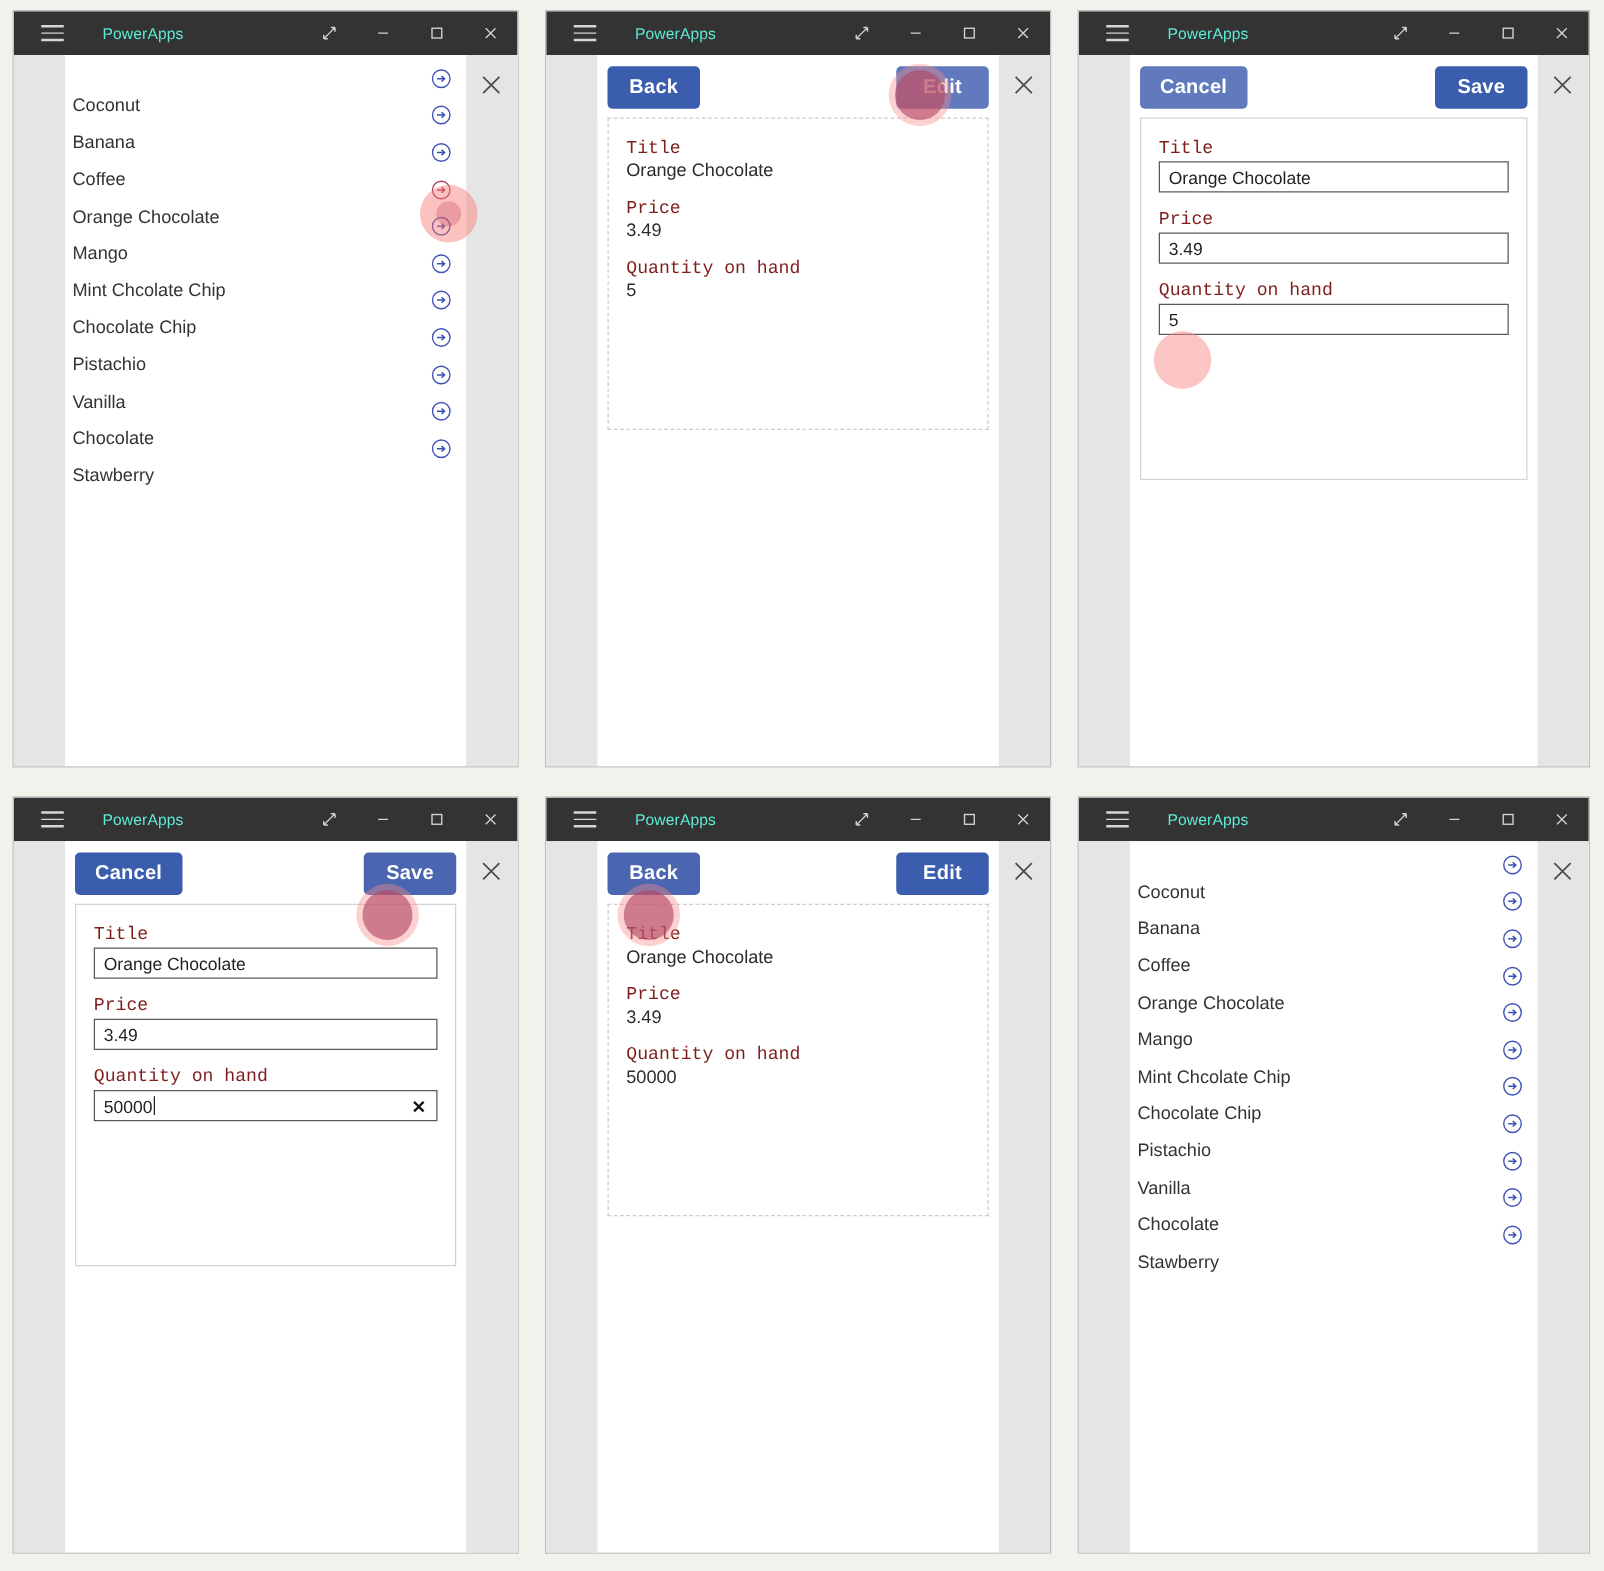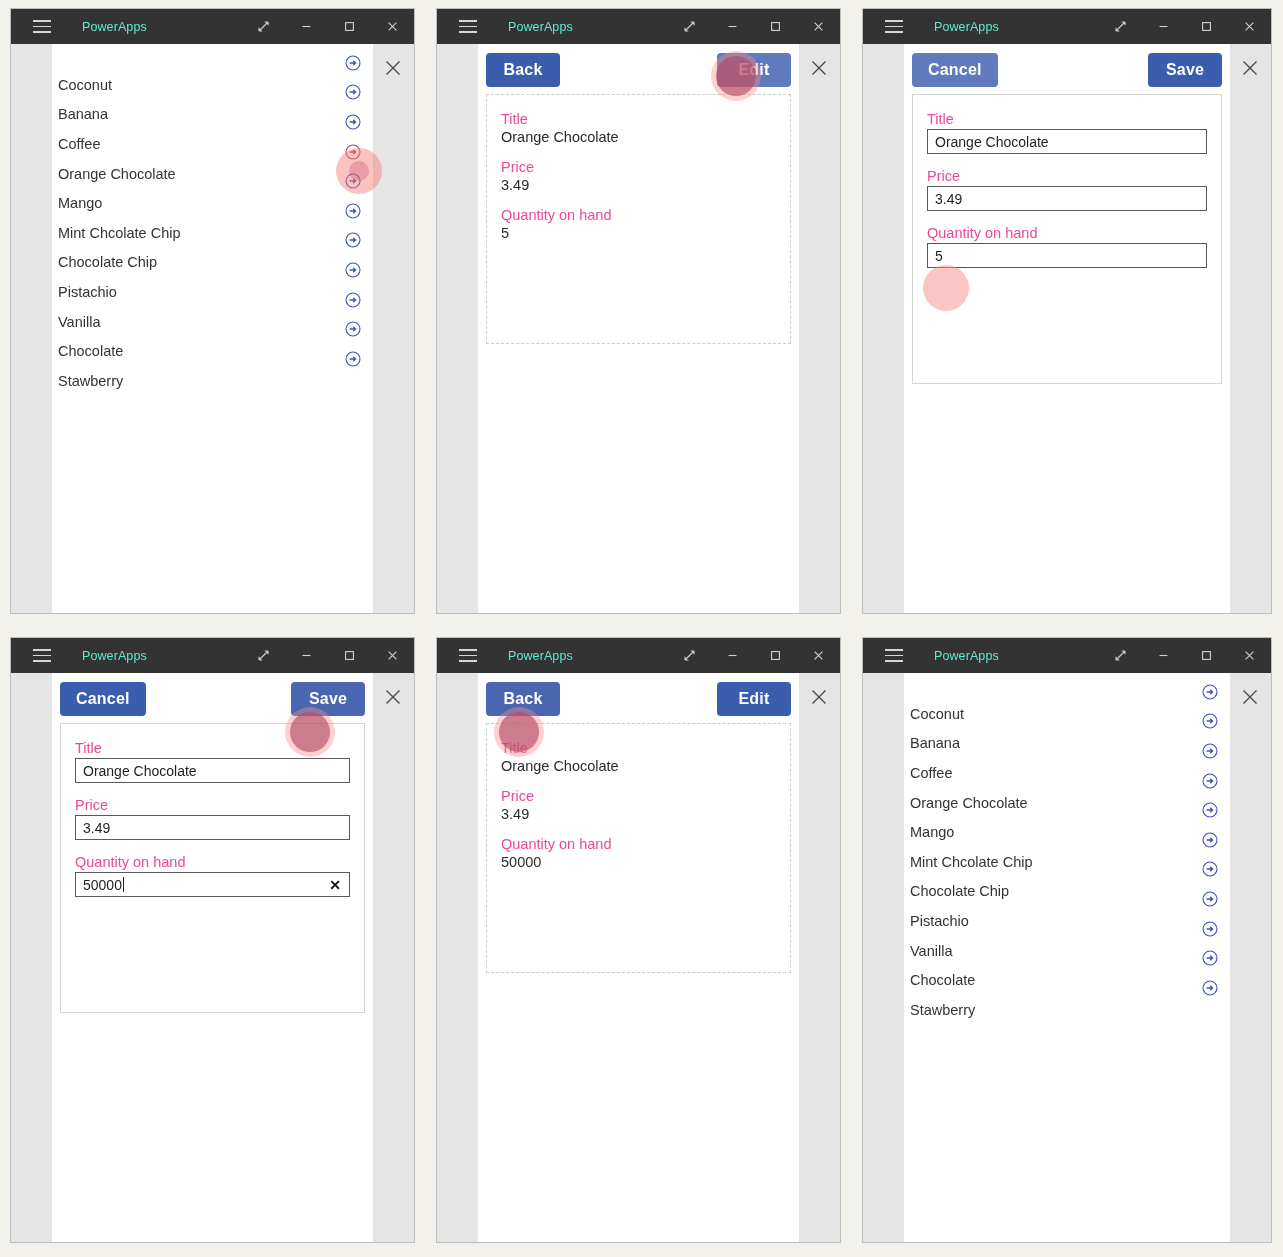--- a/index.html
+++ b/index.html
@@ -171,24 +171,25 @@
     box-sizing: border-box;
     padding: 16px 14px 10px 14px;
   }
   .formcard.solid {
     border: 1px solid #d4d4d4;
   }
 
   .fld { margin-bottom: 14px; }
   .fld:last-child { margin-bottom: 0; }
   .fld-label {
-    color: #ec4899;
+    color: #7f1d1d;
     font-size: 14.5px;
     margin-bottom: 2px;
     white-space: nowrap;
+    font-family: Liberation Mono, monospace;
   }
   .fld-value {
     color: #2b2b2b;
     font-size: 14.5px;
   }
   .fld-input {
     border: 1px solid #595959;
     height: 25px;
     display: flex;
     align-items: center;

